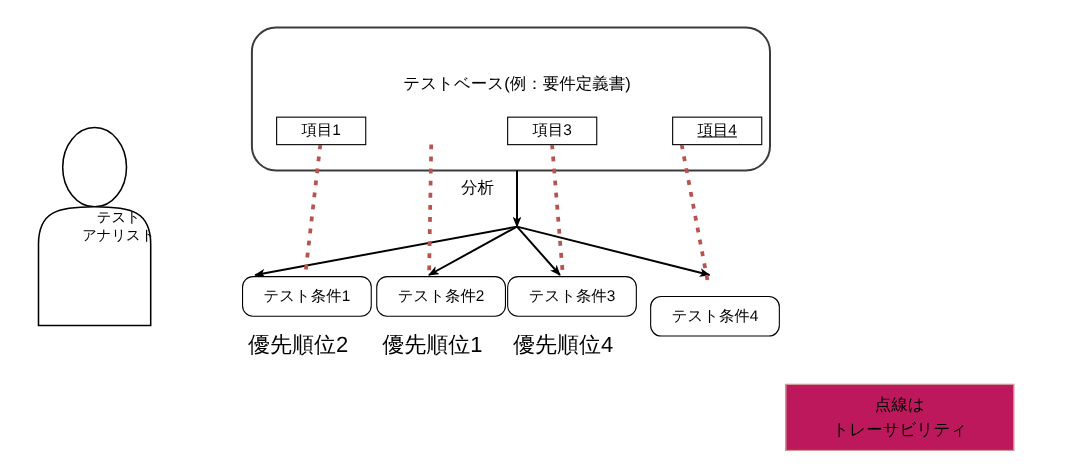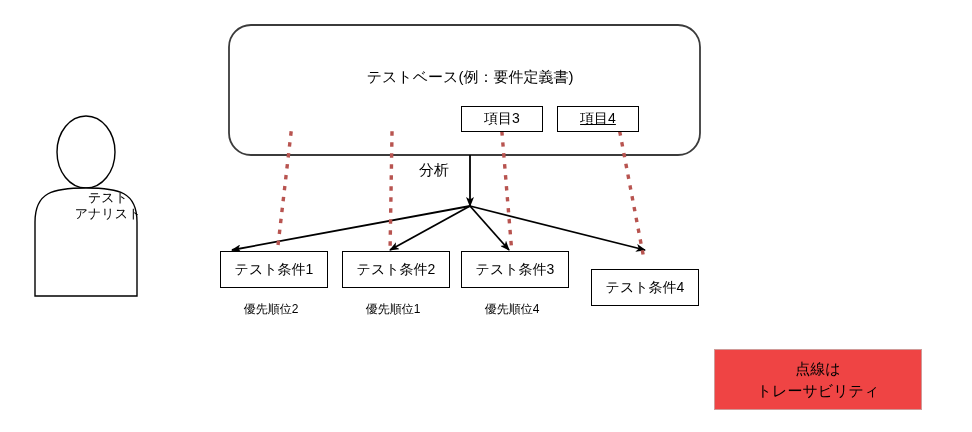--- a/index.html
+++ b/index.html
@@ -60,70 +60,70 @@
     box-sizing: border-box;
     display: flex;
     align-items: center;
     justify-content: center;
     font-size: 14px;
     top: 106px;
   }
   #item-box-0 { left: 251px; }
   #item-box-1 { left: 351px; }
   #item-box-2 { left: 461px; }
-  #item-box-3 { left: 557px; text-decoration: underline; }
+  #item-box-3 { left: 611px; text-decoration: underline; }
 
   
   #analysis-label {
     left: 404px;
     top: 163px;
     width: 60px;
     font-size: 15px;
     font-family: Liberation Mono, monospace;
   }
 
   
   .cond-box {
     position: absolute;
-    width: 108px;
+    width: 118px;
     height: 37px;
     border: 1.4px solid #000000;
-    border-radius: 0;
+    border-radius: 10px;
     background: #ffffff;
     box-sizing: border-box;
     display: flex;
     align-items: center;
     justify-content: center;
     font-size: 14px;
     top: 251px;
   }
   #cond-box-0 { left: 220px; }
   #cond-box-1 { left: 342px; }
   #cond-box-2 { left: 461px; }
   #cond-box-3 { left: 591px; margin-top: 18px; }
 
   
   .prio-label {
     top: 303px;
     width: 120px;
-    font-size: 12px;
+    font-size: 20px;
   }
   #prio-label-0 { left: 211px; }
   #prio-label-1 { left: 333px; }
   #prio-label-2 { left: 452px; }
   #prio-label-3 { left: 582px; }
 
   
   #legend-box {
     position: absolute;
     left: 714px;
     top: 349px;
     width: 208px;
     height: 61px;
-    background: #ef4444;
+    background: #be185d;
     border: 1.4px solid #d09a98;
     box-sizing: border-box;
     display: flex;
     flex-direction: column;
     align-items: center;
     justify-content: center;
     font-size: 15px;
     line-height: 22px;
   }
 </style>
@@ -161,20 +161,21 @@
     </g>
   </svg>
 
   <div class="lbl" id="testbase-title">テストベース(例：要件定義書)</div>
 
   <div class="lbl" id="actor-label">
     <span>テスト</span><br>
     <span>アナリスト</span>
   </div>
 
+  <div class="item-box" id="item-box-0">項目1</div>
   <div class="item-box" id="item-box-2">項目3</div>
   <div class="item-box" id="item-box-3">項目4</div>
 
   <div class="lbl" id="analysis-label">分析</div>
 
   <div class="cond-box" id="cond-box-0">テスト条件1</div>
   <div class="cond-box" id="cond-box-1">テスト条件2</div>
   <div class="cond-box" id="cond-box-2">テスト条件3</div>
   <div class="cond-box" id="cond-box-3">テスト条件4</div>
 

